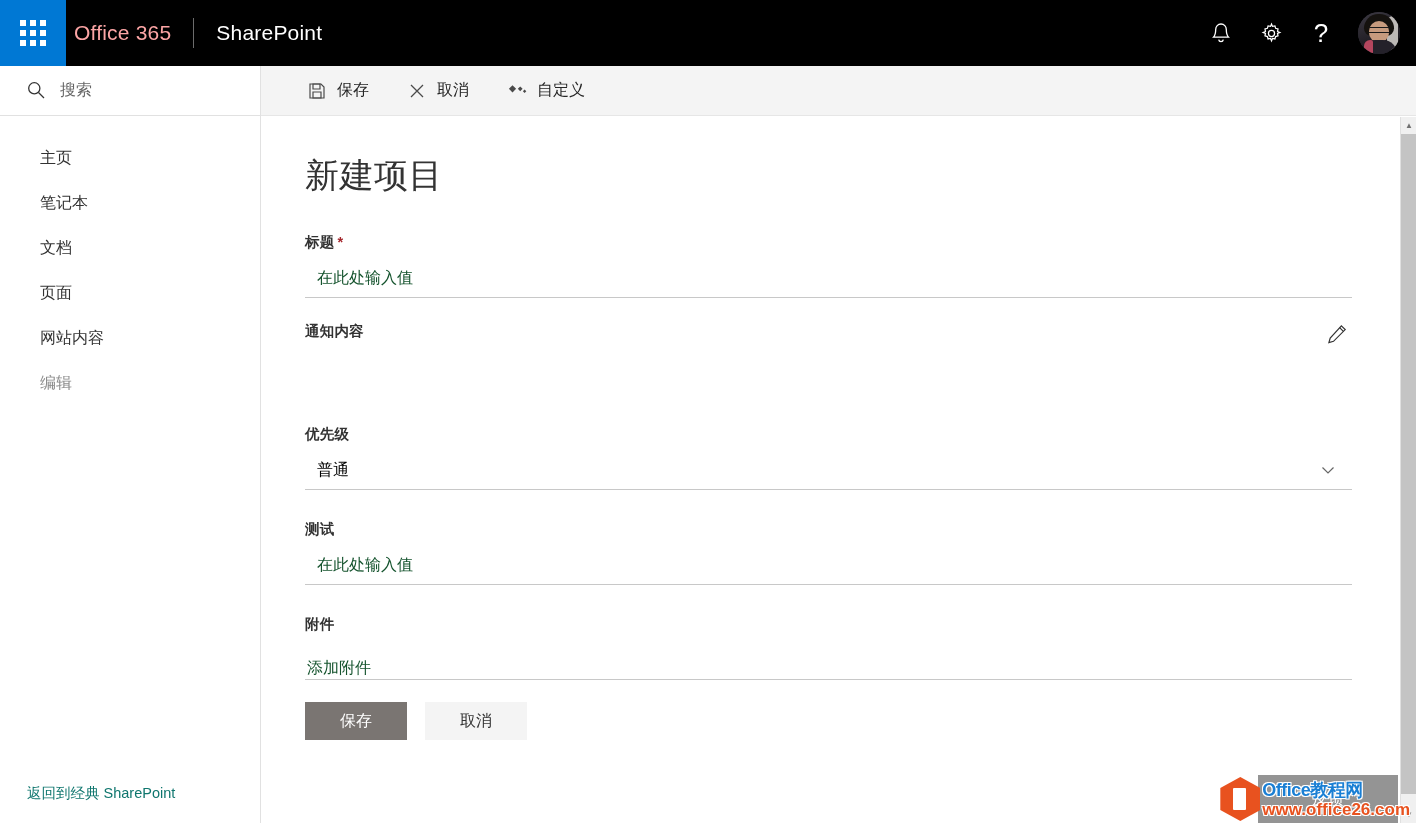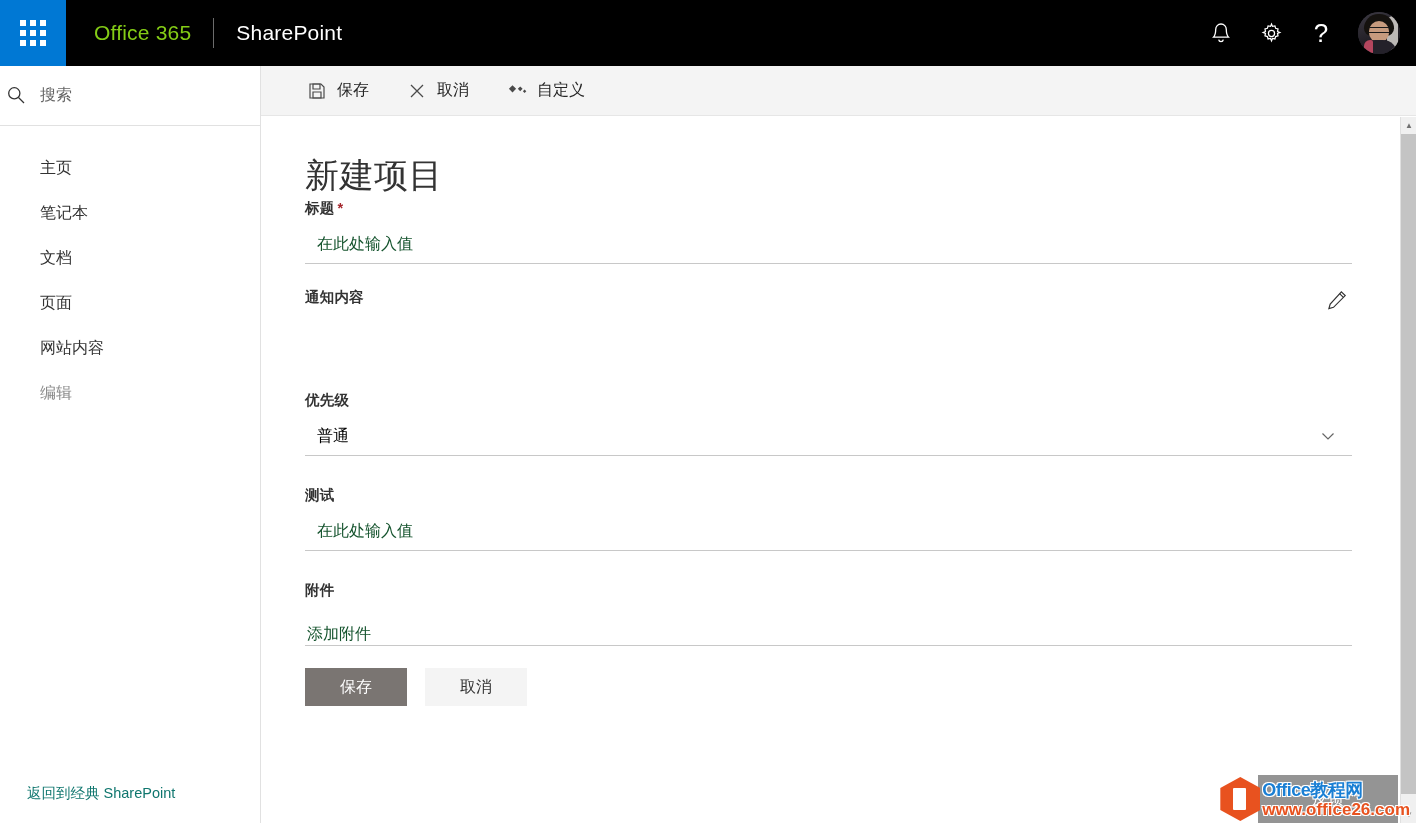--- a/index.html
+++ b/index.html
@@ -26,24 +26,24 @@
   }
   .waffle-grid {
     display: grid;
     grid-template-columns: repeat(3, 6px);
     grid-template-rows: repeat(3, 6px);
     gap: 4px;
   }
   .waffle-grid i { display: block; width: 6px; height: 6px; background: #ffffff; }
 
   .suite-brand {
-    color: #84cc16;
+    color: #fca5a5;
     font-size: 21px;
     font-weight: 400;
-    padding-left: 28px;
+    padding-left: 8px;
     letter-spacing: 0.2px;
     white-space: nowrap;
   }
   .suite-divider {
     width: 1px; height: 30px;
     background: #6b6b6b;
     margin-left: 22px;
   }
   .suite-app {
     color: #ffffff;
@@ -109,24 +109,24 @@
   }
 
   
   .leftnav {
     position: absolute; top: 66px; left: 0;
     width: 261px; height: 757px;
     background: #ffffff;
     border-right: 1px solid #e1e1e1;
   }
   .search-box {
-    height: 60px;
+    height: 50px;
     border-bottom: 1px solid #e1e1e1;
     display: flex; align-items: center;
-    padding-left: 6px;
+    padding-left: 26px;
     cursor: text;
   }
   .search-icon { width: 22px; height: 22px; color: #333333; flex: 0 0 auto; }
   .search-icon svg { display: block; }
   .search-label {
     font-size: 16px; color: #666666;
     padding-left: 12px;
   }
   .nav-list { padding-top: 20px; }
   .nav-item {
@@ -184,20 +184,21 @@
     background: #ffffff;
     overflow: hidden;
   }
   .form-inner { padding: 36px 48px 0 44px; }
 
   .page-title {
     font-size: 34px;
     font-weight: 300;
     color: #333333;
     letter-spacing: 0.5px;
+    margin-bottom: 34px;
   }
 
   .field { margin-bottom: 0; }
   .field-label {
     font-size: 14.5px;
     font-weight: 700;
     color: #333333;
     margin-bottom: 8px;
     letter-spacing: 0.2px;
   }

